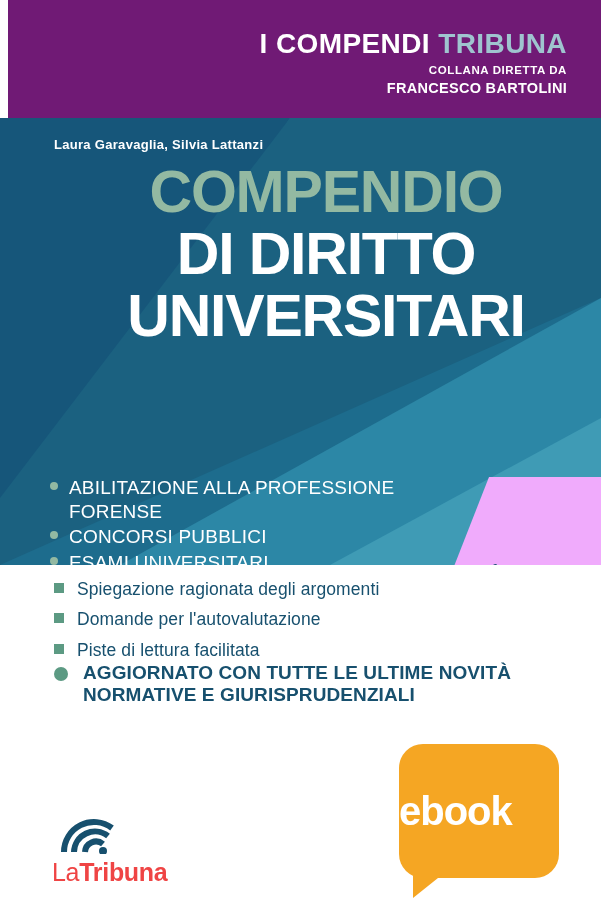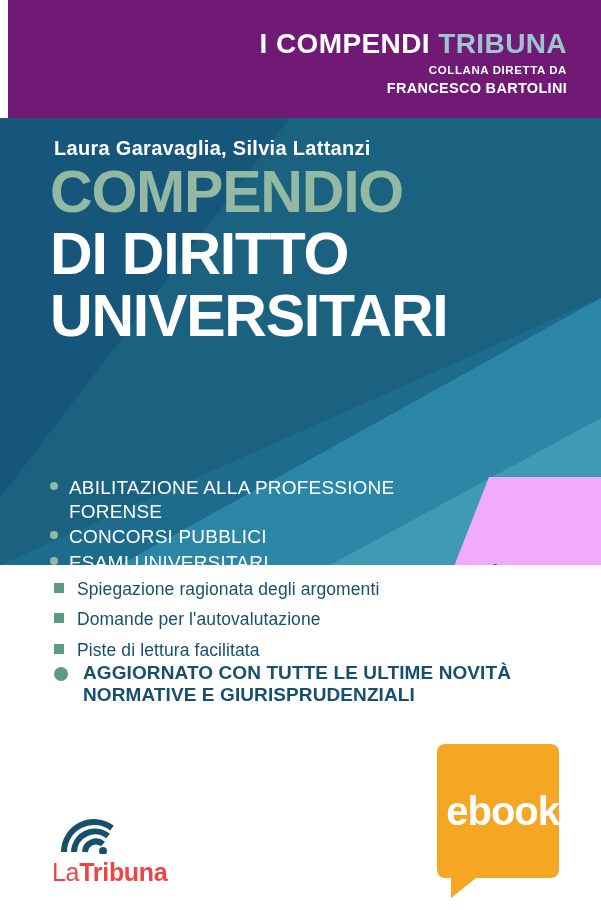--- a/index.html
+++ b/index.html
@@ -101,31 +101,32 @@
     width: 601px; height: 447px;
     background: #3f9bb5;
     clip-path: polygon(601px 300px, 601px 447px, 330px 447px);
   }
 
   .authors {
     position: absolute;
     left: 54px;
     top: 137px;
     color: #ffffff;
-    font-size: 20px;
+    font-size: 13px;
     font-weight: bold;
     letter-spacing: 0.3px;
     white-space: nowrap;
   }
 
   .title-block {
     position: absolute;
-    left: 50px;
+    left: 66px;
     top: 164px;
     width: 520px;
+    text-align: center;
   }
   .title-line {
     font-size: 59px;
     font-weight: bold;
     line-height: 0.98;
     letter-spacing: -1.2px;
     color: #ffffff;
     margin: 0 0 4px 0;
     white-space: nowrap;
   }
@@ -257,27 +258,27 @@
   }
   .pub-name .thin {
     font-weight: normal;
   }
 
   
   .ebook-badge {
     position: absolute;
     right: 42px;
     bottom: 32px;
-    width: 122px;
+    width: 160px;
     height: 134px;
     background: #f5a623;
-    border-radius: 8px;
+    border-radius: 24px;
     display: flex;
     align-items: center;
-    justify-content: flex-end;
+    justify-content: flex-start;
   }
   .ebook-badge::after {
     content: "";
     position: absolute;
     left: 14px;
     bottom: -20px;
     width: 0; height: 0;
     border-top: 24px solid #f5a623;
     border-right: 30px solid transparent;
   }

